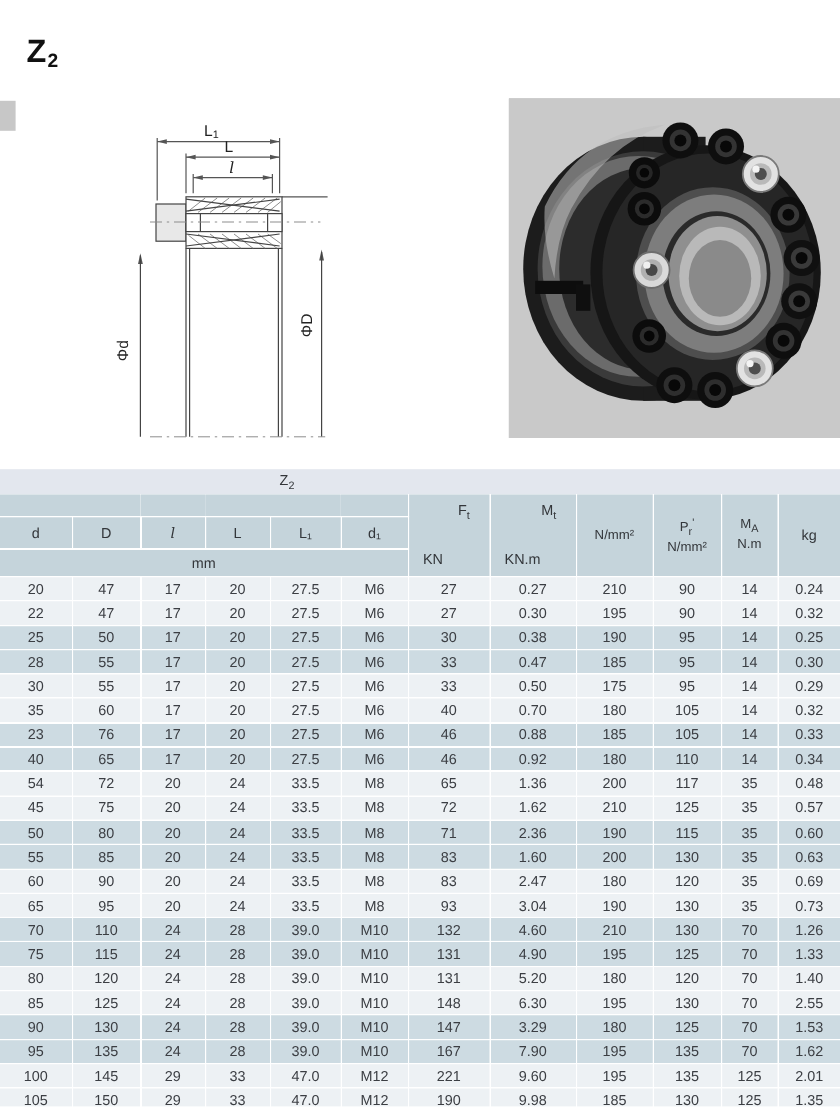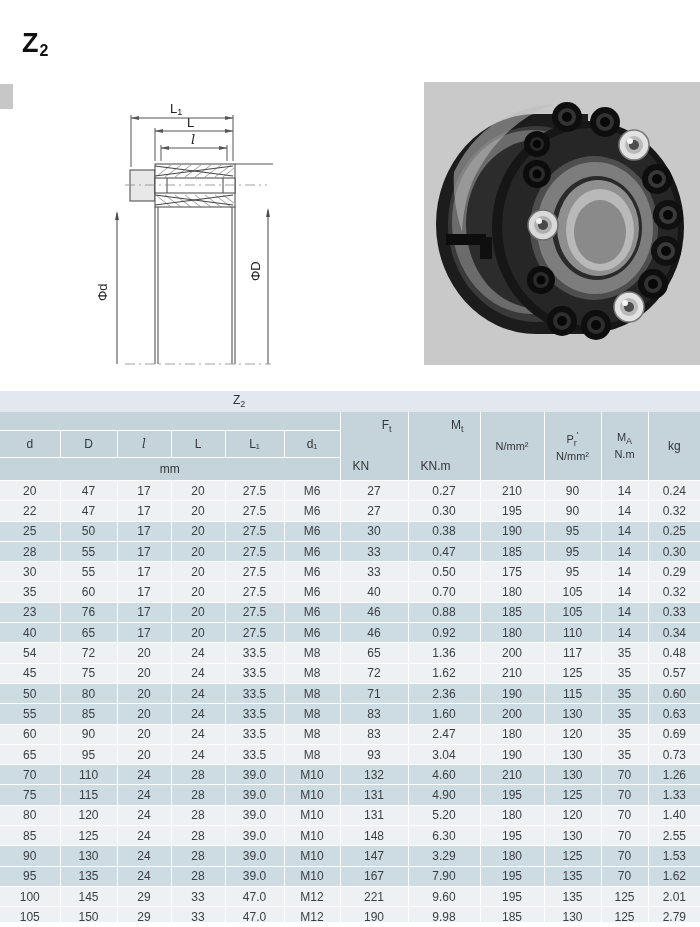--- a/index.html
+++ b/index.html
@@ -628,18 +628,18 @@
           <td>150</td>
           <td>29</td>
           <td>33</td>
           <td>47.0</td>
           <td>M12</td>
           <td>190</td>
           <td>9.98</td>
           <td>185</td>
           <td>130</td>
           <td>125</td>
-          <td>2.79</td>
+          <td>1.35</td>
         </tr>
       </tbody>
 </table>
 </div>
 <div class="bottom-strip"></div>
 
 </body></html>

